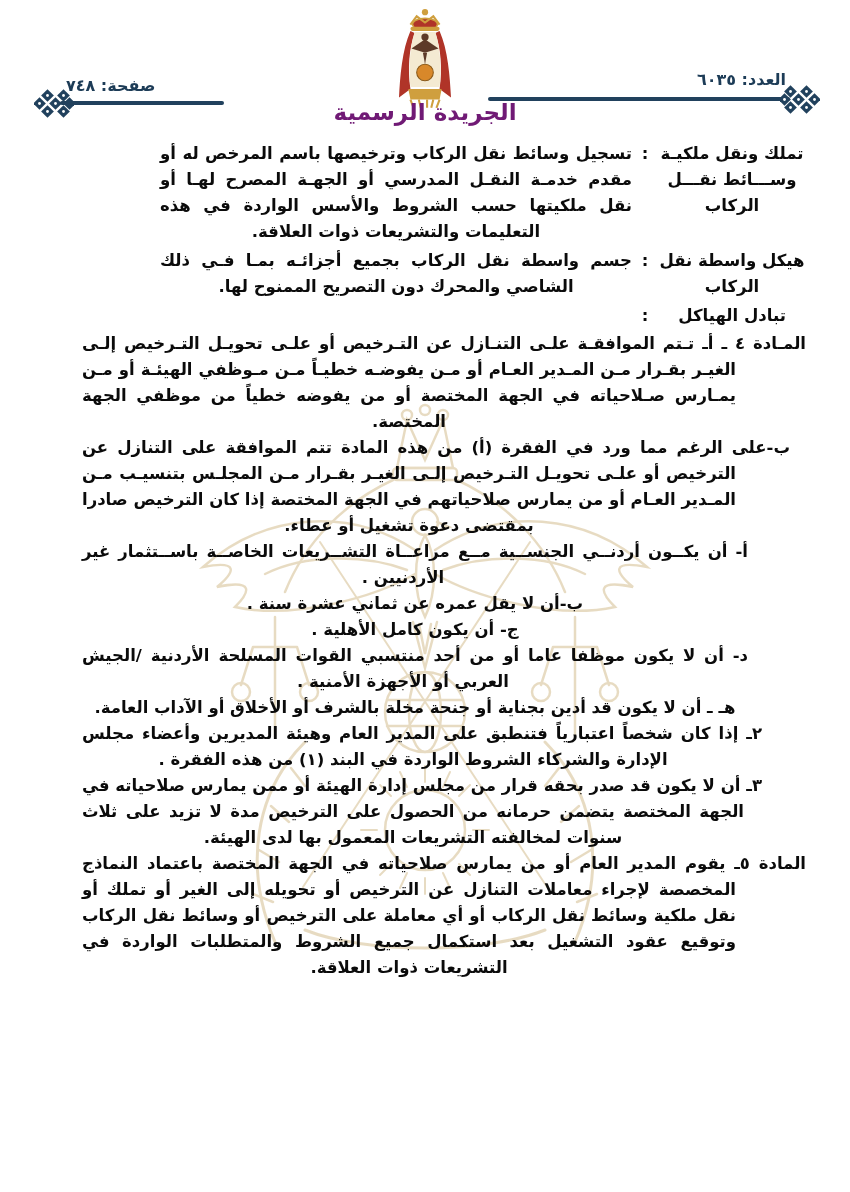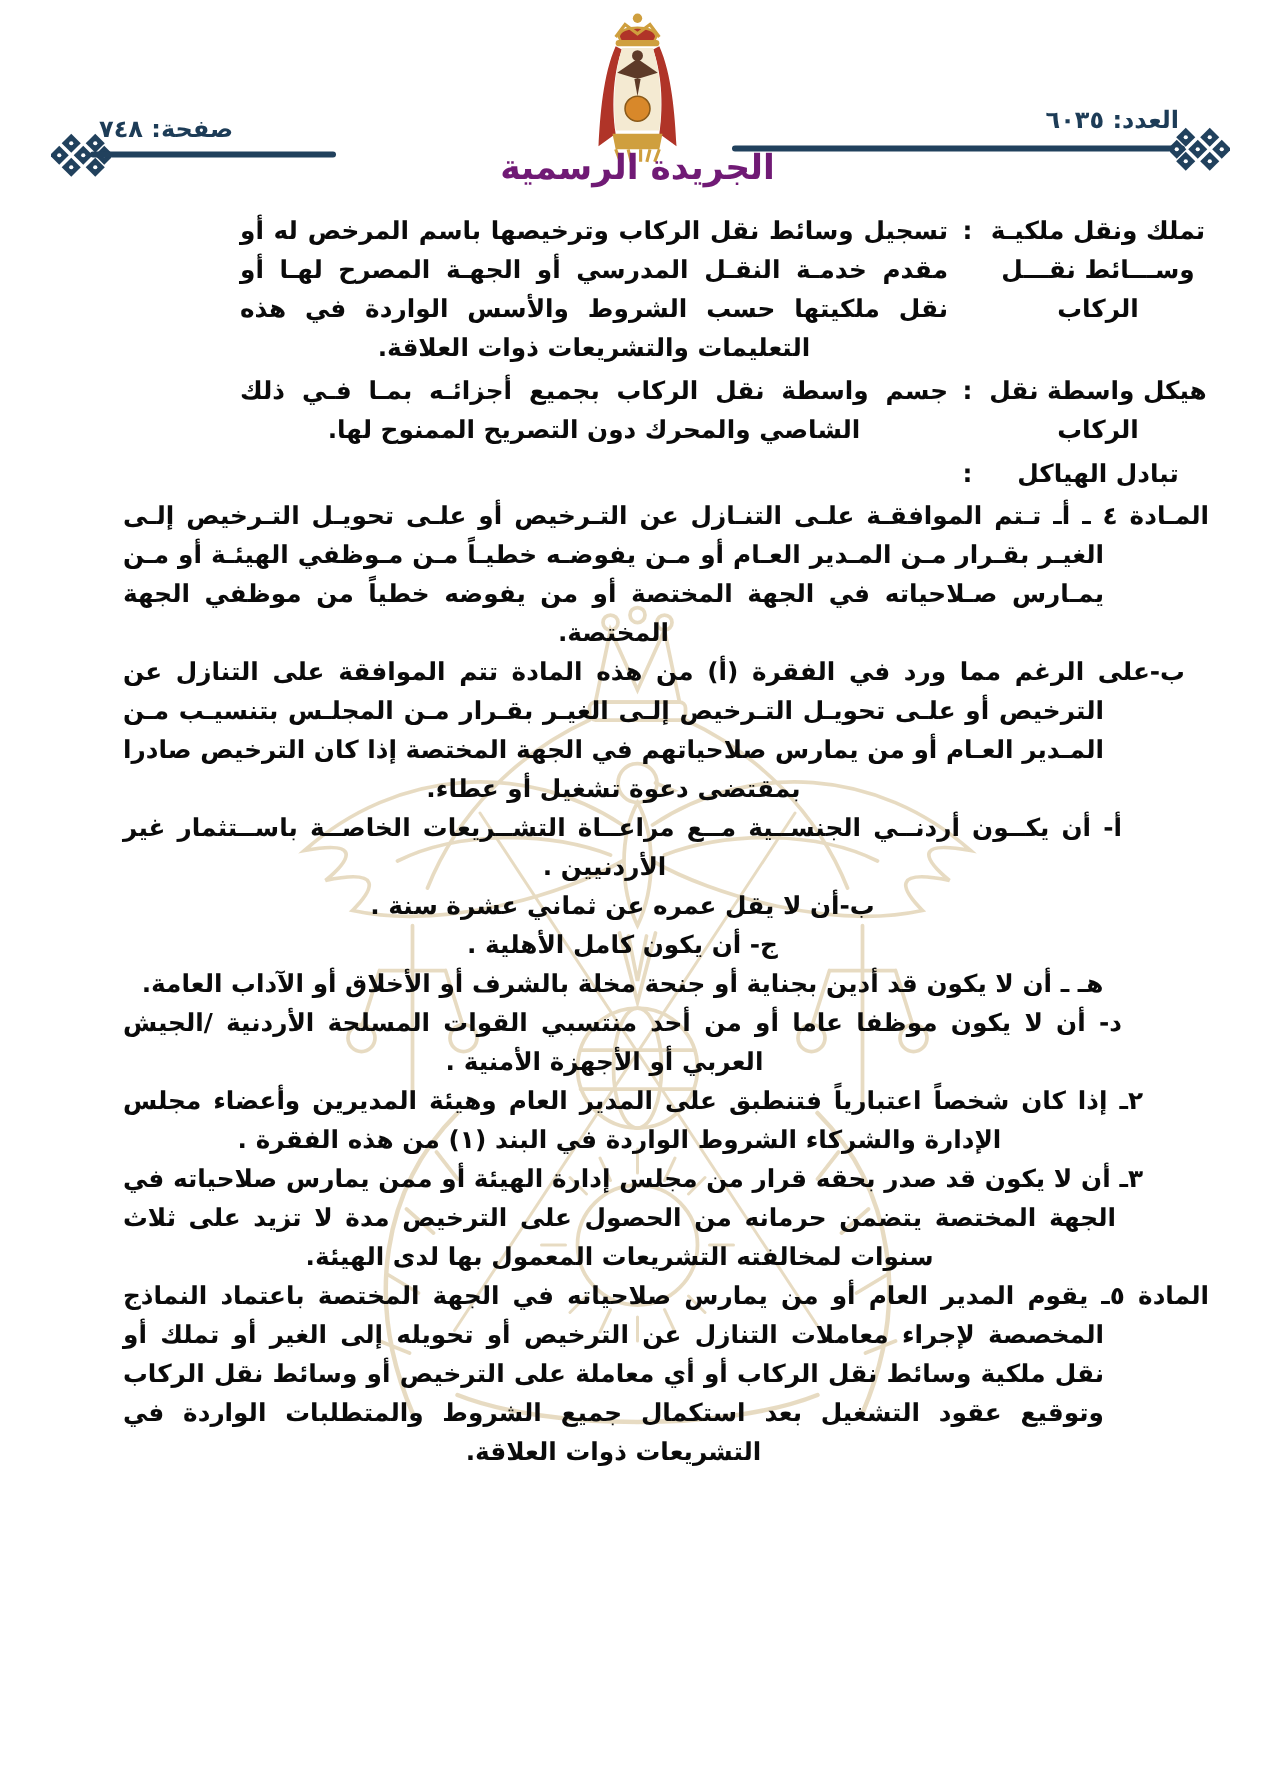--- a/index.html
+++ b/index.html
@@ -186,20 +186,20 @@
 
       <div class="def-term">تبادل الهياكل</div>
       <div class="def-sep">:</div>
     </div>
 
     <p class="p-article">المـادة ٤ ـ أـ تـتم الموافقـة علـى التنـازل عن التـرخيص أو علـى تحويـل التـرخيص إلـى الغيـر بقـرار مـن المـدير العـام أو مـن يفوضـه خطيـاً مـن مـوظفي الهيئـة أو مـن يمـارس صـلاحياته في الجهة المختصة أو من يفوضه خطياً من موظفي الجهة المختصة.</p>
     <p class="p-sub">ب-على الرغم مما ورد في الفقرة (أ) من هذه المادة تتم الموافقة على التنازل عن الترخيص أو علـى تحويـل التـرخيص إلـى الغيـر بقـرار مـن المجلـس بتنسيـب مـن المـدير العـام أو من يمارس صلاحياتهم في الجهة المختصة إذا كان الترخيص صادرا بمقتضى دعوة تشغيل أو عطاء.</p>
     <p class="p-letter">أ- أن يكــون أردنــي الجنســية مــع مراعــاة التشــريعات الخاصــة باســتثمار غير الأردنيين .</p>
     <p class="p-letter">ب-أن لا يقل عمره عن ثماني عشرة سنة .</p>
     <p class="p-letter">ج- أن يكون كامل الأهلية .</p>
+    <p class="p-letter">د- أن لا يكون موظفا عاما أو من أحد منتسبي القوات المسلحة الأردنية /الجيش العربي أو الأجهزة الأمنية .</p>
     <p class="p-letter">هـ ـ أن لا يكون قد أدين بجناية أو جنحة مخلة بالشرف أو الأخلاق أو الآداب العامة.</p>
-    <p class="p-letter">د- أن لا يكون موظفا عاما أو من أحد منتسبي القوات المسلحة الأردنية /الجيش العربي أو الأجهزة الأمنية .</p>
     <p class="p-num">٢ـ إذا كان شخصاً اعتبارياً فتنطبق على المدير العام وهيئة المديرين وأعضاء مجلس الإدارة والشركاء الشروط الواردة في البند (١) من هذه الفقرة .</p>
     <p class="p-num">٣ـ أن لا يكون قد صدر بحقه قرار من مجلس إدارة الهيئة أو ممن يمارس صلاحياته في الجهة المختصة يتضمن حرمانه من الحصول على الترخيص مدة لا تزيد على ثلاث سنوات لمخالفته التشريعات المعمول بها لدى الهيئة.</p>
     <p class="p-article">المادة ٥ـ يقوم المدير العام أو من يمارس صلاحياته في الجهة المختصة باعتماد النماذج المخصصة لإجراء معاملات التنازل عن الترخيص أو تحويله إلى الغير أو تملك أو نقل ملكية وسائط نقل الركاب أو أي معاملة على الترخيص أو وسائط نقل الركاب وتوقيع عقود التشغيل بعد استكمال جميع الشروط والمتطلبات الواردة في التشريعات ذوات العلاقة.</p>
   </div>
 
 </div>
 
 </body></html>

